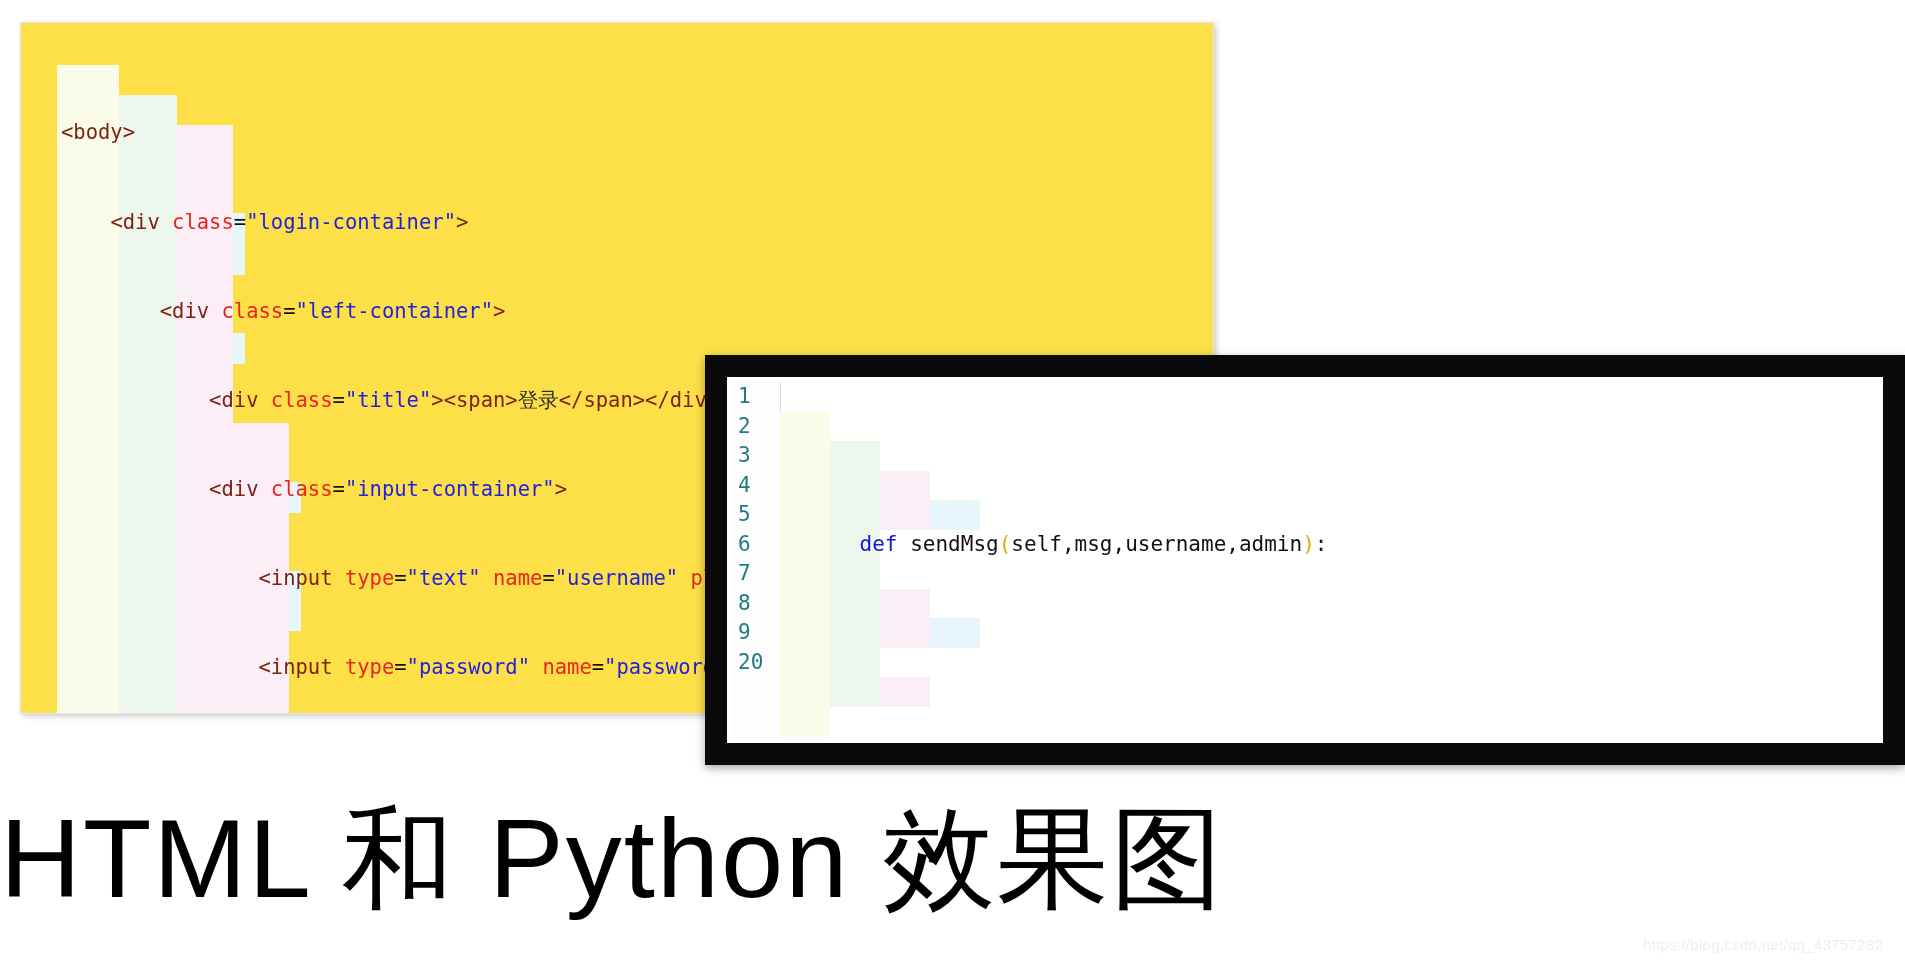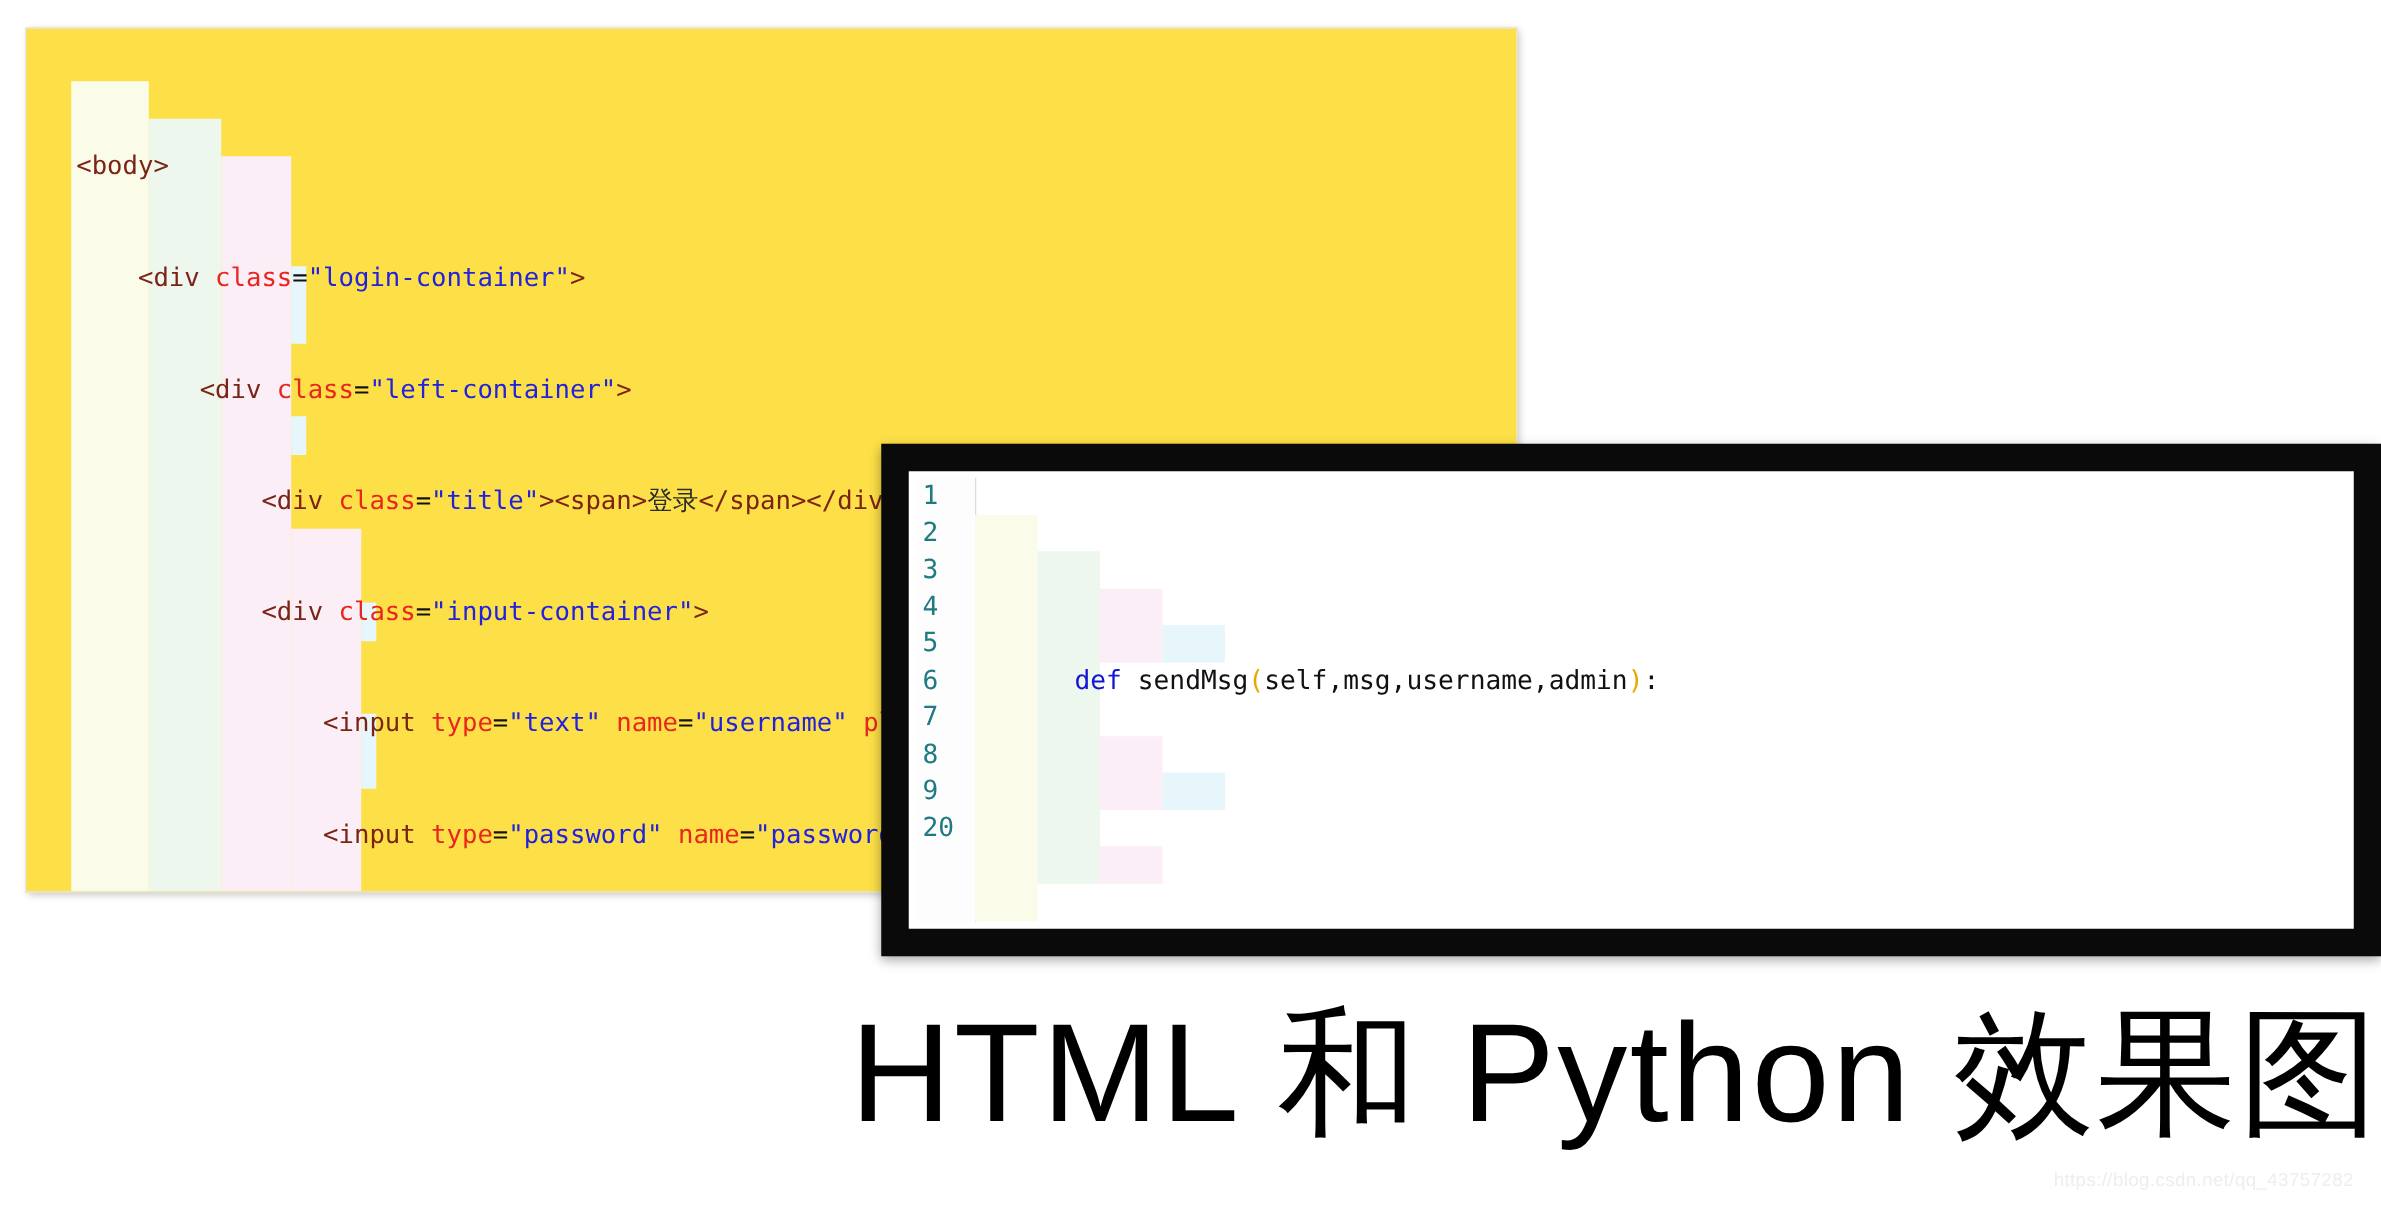--- a/index.html
+++ b/index.html
@@ -125,21 +125,21 @@
   .p-fn    { color: #111111; }   
   .p-po    { color: #e8a800; }   
   .p-op    { color: #111111; }
 
   
   #caption {
     position: absolute;
     left: 0;
     top: 795px;
     width: 1905px;
-    text-align: right;
+    text-align: left;
     font-family: "Liberation Sans", "DejaVu Sans", sans-serif;
     font-size: 112px;
     font-weight: 300;
     letter-spacing: 2px;
     color: #000000;
     line-height: 1.15;
     white-space: nowrap;
   }
 
   

